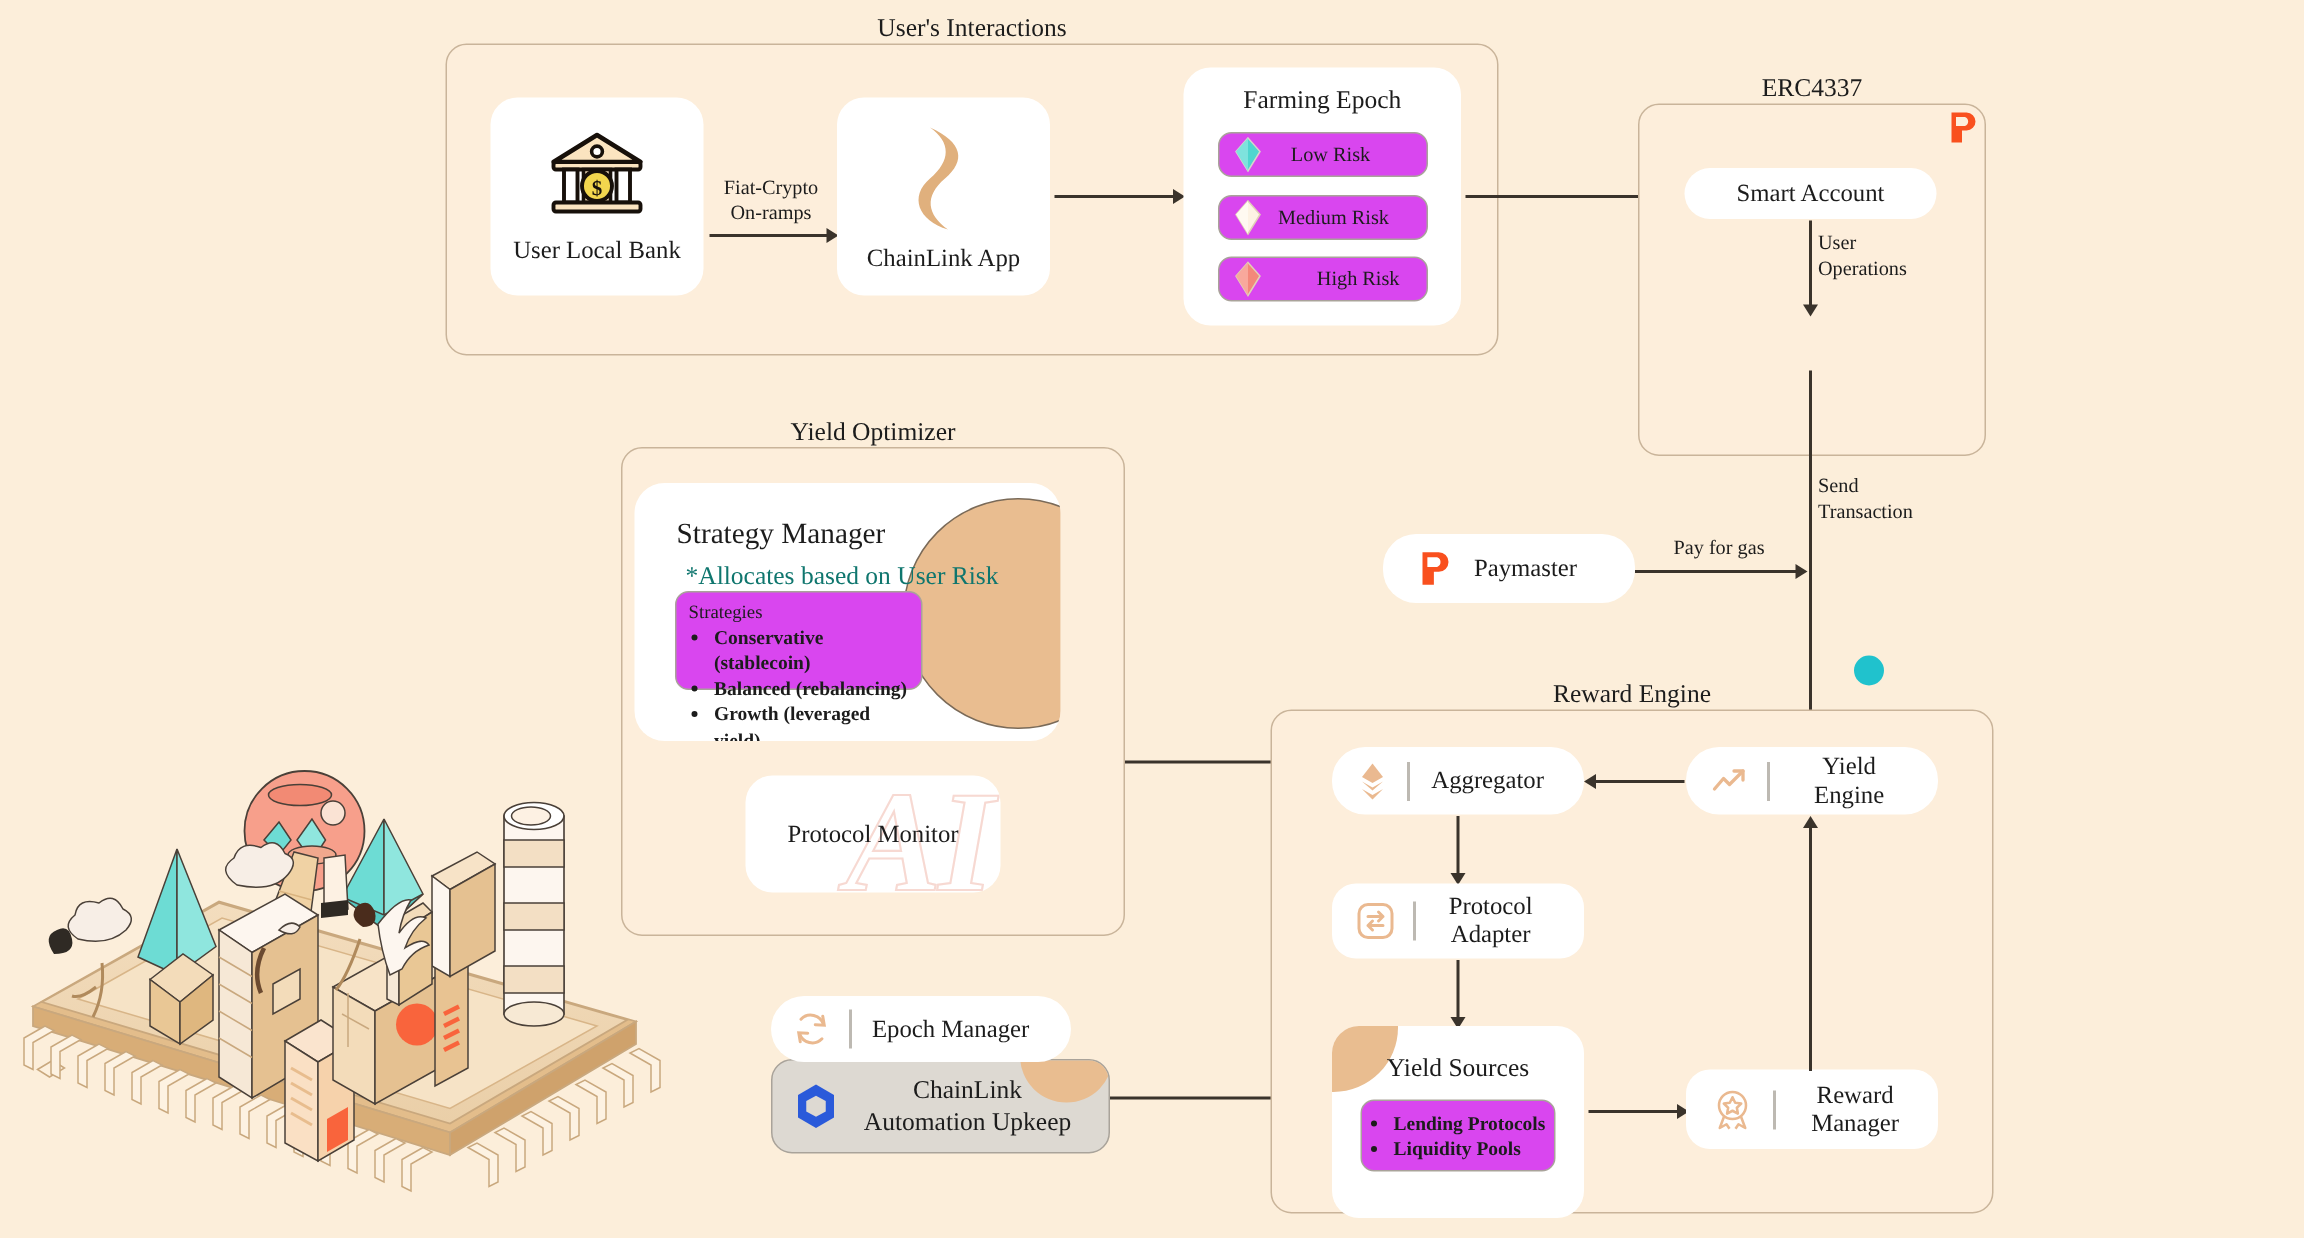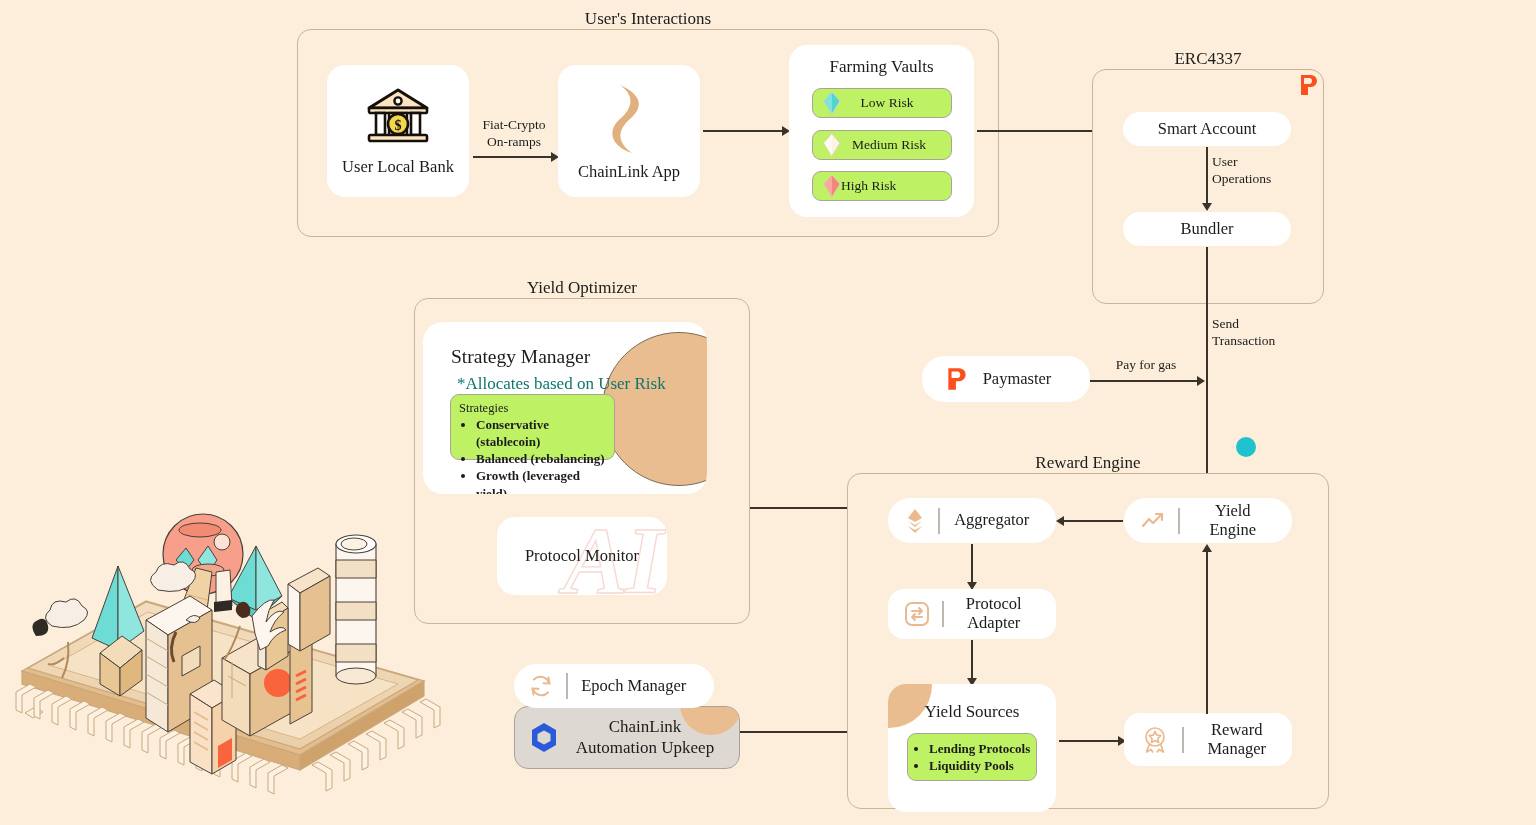--- a/index.html
+++ b/index.html
@@ -44,21 +44,21 @@
     font-size:16.5px;
     line-height:1.15;
     text-align:center;
     color:#1c1c1c;
     white-space:pre-line;
   }
 
   
   .chip{
     position:absolute;
-    background:#bef264;
+    background:#d946ef;
     border:1px solid #a9a39a;
     border-radius:9px;
     box-sizing:border-box;
     display:flex;
     align-items:center;
   }
   .chip-label{font-size:13.5px;color:#1c1c1c;}
 
   
   .arrow-h,.arrow-v{position:absolute;background:#3a332b;}
@@ -316,21 +316,21 @@
         <path d="M18 4 C40 14 42 26 28 38 C14 50 16 62 30 72 C10 66 4 50 18 38 C32 26 32 14 18 4 Z" fill="#e0b07d"></path>
       </svg>
     </span>
     <span class="card-label">ChainLink App</span>
   </div>
 
   <div class="arrow-h" style="left:703px;top:130px;width:80px;"></div>
   <div class="head head-r" style="left:782px;top:126px;"></div>
 
   <div class="card" style="left:789px;top:45px;width:185px;height:172px;border-radius:18px;display:block;">
-    <div class="card-label" style="position:absolute;left:0;top:12px;width:185px;font-size:17px;">Farming Vaults</div>
+    <div class="card-label" style="position:absolute;left:0;top:12px;width:185px;font-size:17px;">Farming Epoch</div>
     <div class="chip" style="left:23px;top:43px;width:140px;height:30px;">
       <span class="icon" style="margin-left:10px;">
         <svg width="18" height="24" viewBox="0 0 18 24">
             <path d="M9 1 L17 10 L9 23 L1 10 Z" fill="#4fd6cf" stroke="#d8d3cb" stroke-width="1"></path>
             <path d="M9 1 L9 23 L1 10 Z" fill="#7ee3dd"></path>
           </svg>
       </span>
       <span class="chip-label" style="flex:1;text-align:center;margin-right:18px;">Low Risk</span>
     </div>
     <div class="chip" style="left:23px;top:85px;width:140px;height:30px;">
@@ -342,21 +342,21 @@
       </span>
       <span class="chip-label" style="flex:1;text-align:center;margin-right:14px;">Medium Risk</span>
     </div>
     <div class="chip" style="left:23px;top:126px;width:140px;height:30px;">
       <span class="icon" style="margin-left:10px;">
         <svg width="18" height="24" viewBox="0 0 18 24">
             <path d="M9 1 L17 10 L9 23 L1 10 Z" fill="#f3887a" stroke="#e0cfb8" stroke-width="1"></path>
             <path d="M9 1 L9 23 L1 10 Z" fill="#f8a89c"></path>
           </svg>
       </span>
-      <span class="chip-label" style="flex:1;text-align:left;margin-right:18px;">High Risk</span>
+      <span class="chip-label" style="flex:1;text-align:right;margin-right:18px;">High Risk</span>
     </div>
   </div>
 
   <div class="arrow-h" style="left:977px;top:130px;width:146px;"></div>
   <div class="head head-r" style="left:1121px;top:126px;"></div>
 
   <div class="group-title" style="left:1092px;top:49px;width:232px;">ERC4337</div>
   <div class="group" style="left:1092px;top:69px;width:232px;height:235px;"></div>
   <span class="icon" style="position:absolute;left:1299px;top:73px;">
     <svg width="20" height="24" viewBox="0 0 20 24">
@@ -367,23 +367,20 @@
 
   <div class="card pill" style="left:1123px;top:112px;width:168px;height:34px;">
     <span class="card-label">Smart Account</span>
   </div>
 
   <div class="arrow-v" style="left:1206px;top:147px;height:60px;"></div>
   <div class="head head-d" style="left:1202px;top:203px;"></div>
   <div class="edge-label left" style="left:1212px;top:154px;width:95px;">User
 Operations</div>
 
-  <div class="card pill" style="left:1123px;top:212px;width:168px;height:34px;">
-    <span class="card-label">Bundler</span>
-  </div>
 
   <div class="arrow-v" style="left:1206px;top:247px;height:260px;"></div>
   <div class="head head-d" style="left:1202px;top:503px;"></div>
   <div class="edge-label left" style="left:1212px;top:316px;width:110px;">Send
 Transaction</div>
 
   <div class="cyan-dot" style="left:1236px;top:437px;"></div>
 
   <div class="card pill" style="left:922px;top:356px;width:168px;height:46px;justify-content:flex-start;">
     <span class="icon" style="margin-left:24px;">

